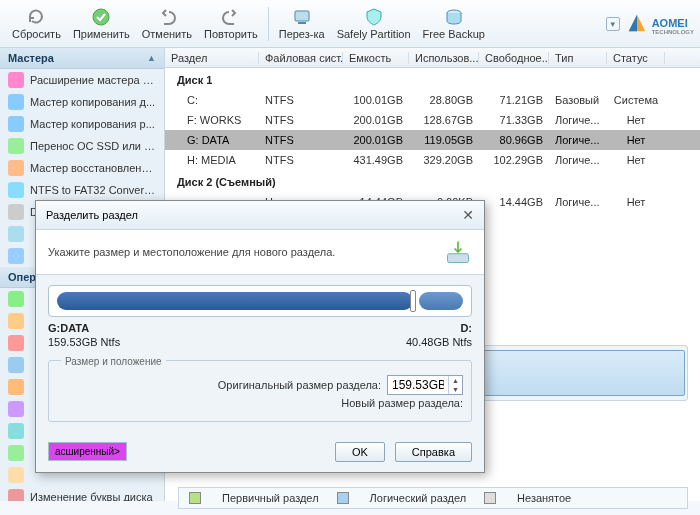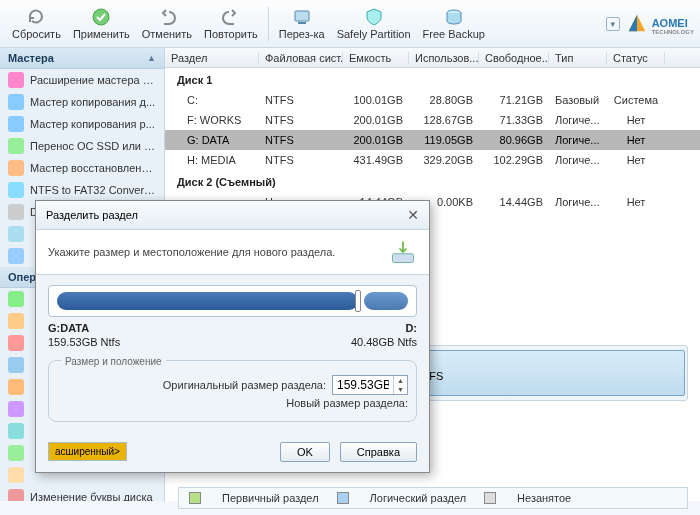--- a/index.html
+++ b/index.html
@@ -30,41 +30,41 @@
 .c0{width:94px;padding-left:22px}.c1{width:84px}.c2{width:66px;text-align:right}.c3{width:70px;text-align:right}.c4{width:70px;text-align:right}.c5{width:58px}.c6{width:58px;text-align:center}
 .diskmap{position:absolute;left:178px;right:12px;top:345px;border:1px solid #c8d6e2;border-radius:3px;background:#eef5fa;height:56px;display:flex}
 .dm-head{width:50px;border-right:1px solid #c8d6e2;background:#e2edf5}
 .dm-vol{flex:0 0 auto;border:1px solid #7aa5c8;border-radius:2px;margin:4px 2px;padding:4px 6px;font-size:10px;line-height:1.3}
 .dm-vol b{font-weight:bold}
 .dm-g{background:linear-gradient(#c8f0a8,#a8e078);border-color:#6bb840}
 .dm-h{background:linear-gradient(#d8ecf8,#c0dcf0)}
 .legend{position:absolute;left:178px;right:12px;bottom:6px;border:1px solid #c8d6e2;background:#f4f9fc;padding:4px 10px;display:flex;gap:18px;font-size:10px;color:#333}
 .lg{display:flex;align-items:center;gap:21px}
 .lg .sw{width:12px;height:12px;border:1px solid #888}
-.dialog{position:absolute;left:35px;top:200px;width:395px;background:#eef4f8;border:1px solid #888;box-shadow:3px 3px 10px rgba(0,0,0,.3)}
+.dialog{position:absolute;left:35px;top:200px;width:450px;background:#eef4f8;border:1px solid #888;box-shadow:3px 3px 10px rgba(0,0,0,.3)}
 .dlg-ti{background:linear-gradient(#f8fbfd,#e4eef5);padding:6px 10px;display:flex;align-items:center;justify-content:space-between;border-bottom:1px solid #c8d6e2;font-size:12px}
 .dlg-sub{padding:8px 12px;display:flex;align-items:center;justify-content:space-between;border-bottom:1px solid #c8d6e2;color:#444;background:#fff}
 .dlg-sub svg{width:28px;height:28px}
 .dlg-body{padding:10px 12px}
 .slider{border:1px solid #b0c4d6;border-radius:4px;background:#fff;padding:6px 8px;display:flex;align-items:center;gap:6px}
 .bar{flex:1;height:18px;border-radius:9px;background:linear-gradient(#4a7ab8,#2a5a98);position:relative}
 .bar.sm{flex:0 0 44px;background:linear-gradient(#6a9ad0,#4a7ab0)}
 .handle{position:absolute;right:-3px;top:-2px;width:6px;height:22px;background:#fff;border:1px solid #888;border-radius:2px}
 .vol-lbl{font-size:10px;color:#222;margin-top:4px;line-height:1.3;display:flex;justify-content:space-between}
-.fset{border:1px solid #c0d0de;border-radius:8px;margin-top:10px;padding:10px 8px}
+.fset{border:1px solid #c0d0de;border-radius:3px;margin-top:10px;padding:10px 8px}
 .fset-l{position:relative;top:-16px;left:4px;background:#eef4f8;padding:0 4px;color:#666;font-size:10px;display:inline-block}
 .frow{display:flex;align-items:center;justify-content:flex-end;gap:6px;margin:2px 0}
 .frow label{color:#333}
 .spin{display:flex;align-items:center;border:1px solid #8aa5bd;background:#fff;height:20px}
 .spin input{border:0;width:60px;padding:0 4px;font-size:12px;outline:none}
 .spin input.hl{background:#3a6aa8;color:#fff}
 .spin .ar{width:14px;display:flex;flex-direction:column;border-left:1px solid #c0d0de}
 .spin .ar div{height:9px;font-size:7px;text-align:center;line-height:9px;color:#555;cursor:pointer}
 .dlg-btns{display:flex;gap:10px;padding:10px 12px;align-items:center}
-.dlg-btns .adv{border:1px solid #a8bccf;background:#eab308;padding:3px 6px;font-size:10px;cursor:pointer}
+.dlg-btns .adv{border:1px solid #a8bccf;background:#d946ef;padding:3px 6px;font-size:10px;cursor:pointer}
 .btn{border:1px solid #8aa5bd;background:linear-gradient(#fefefe,#e4ecf2);padding:3px 16px;border-radius:2px;cursor:pointer;font-size:11px}
 .close-x{cursor:pointer;font-size:14px;color:#555;font-family:Arial}
 </style>
 </head>
 <body>
 
 <div class="toolbar">
   <div class="tb-btn">
       <svg class="ico" viewBox="0 0 20 20">
         <path d="M4 10a6 6 0 1 1 2 4" fill="none" stroke="#888" stroke-width="2"></path>

